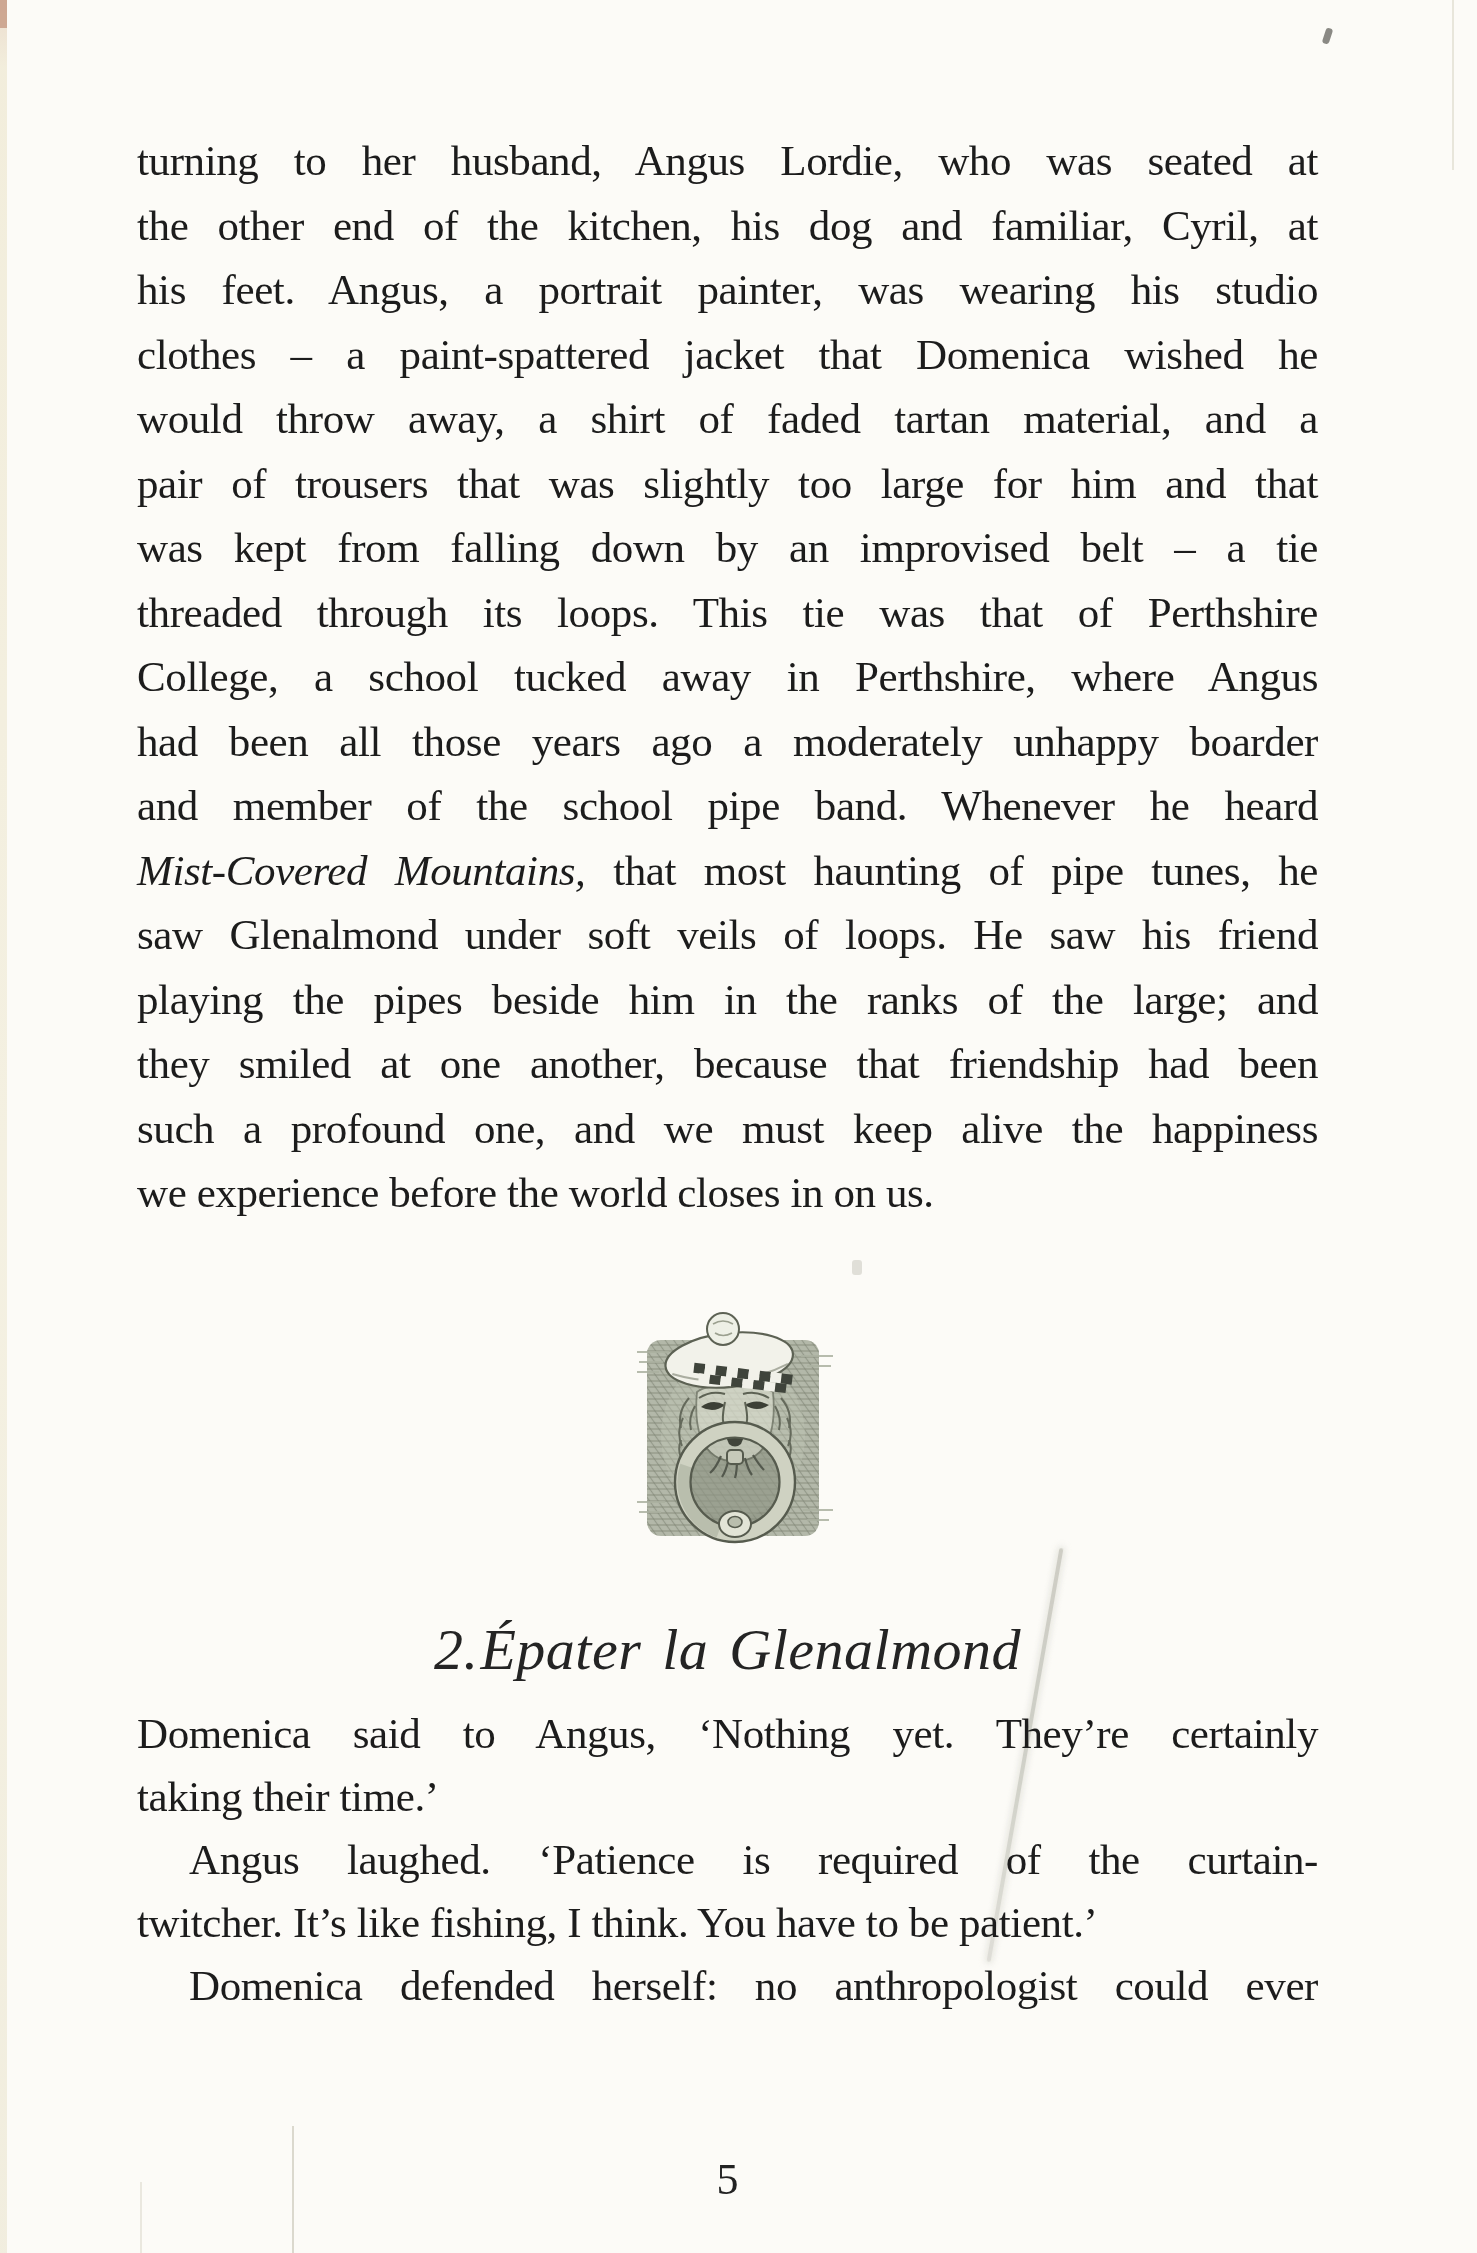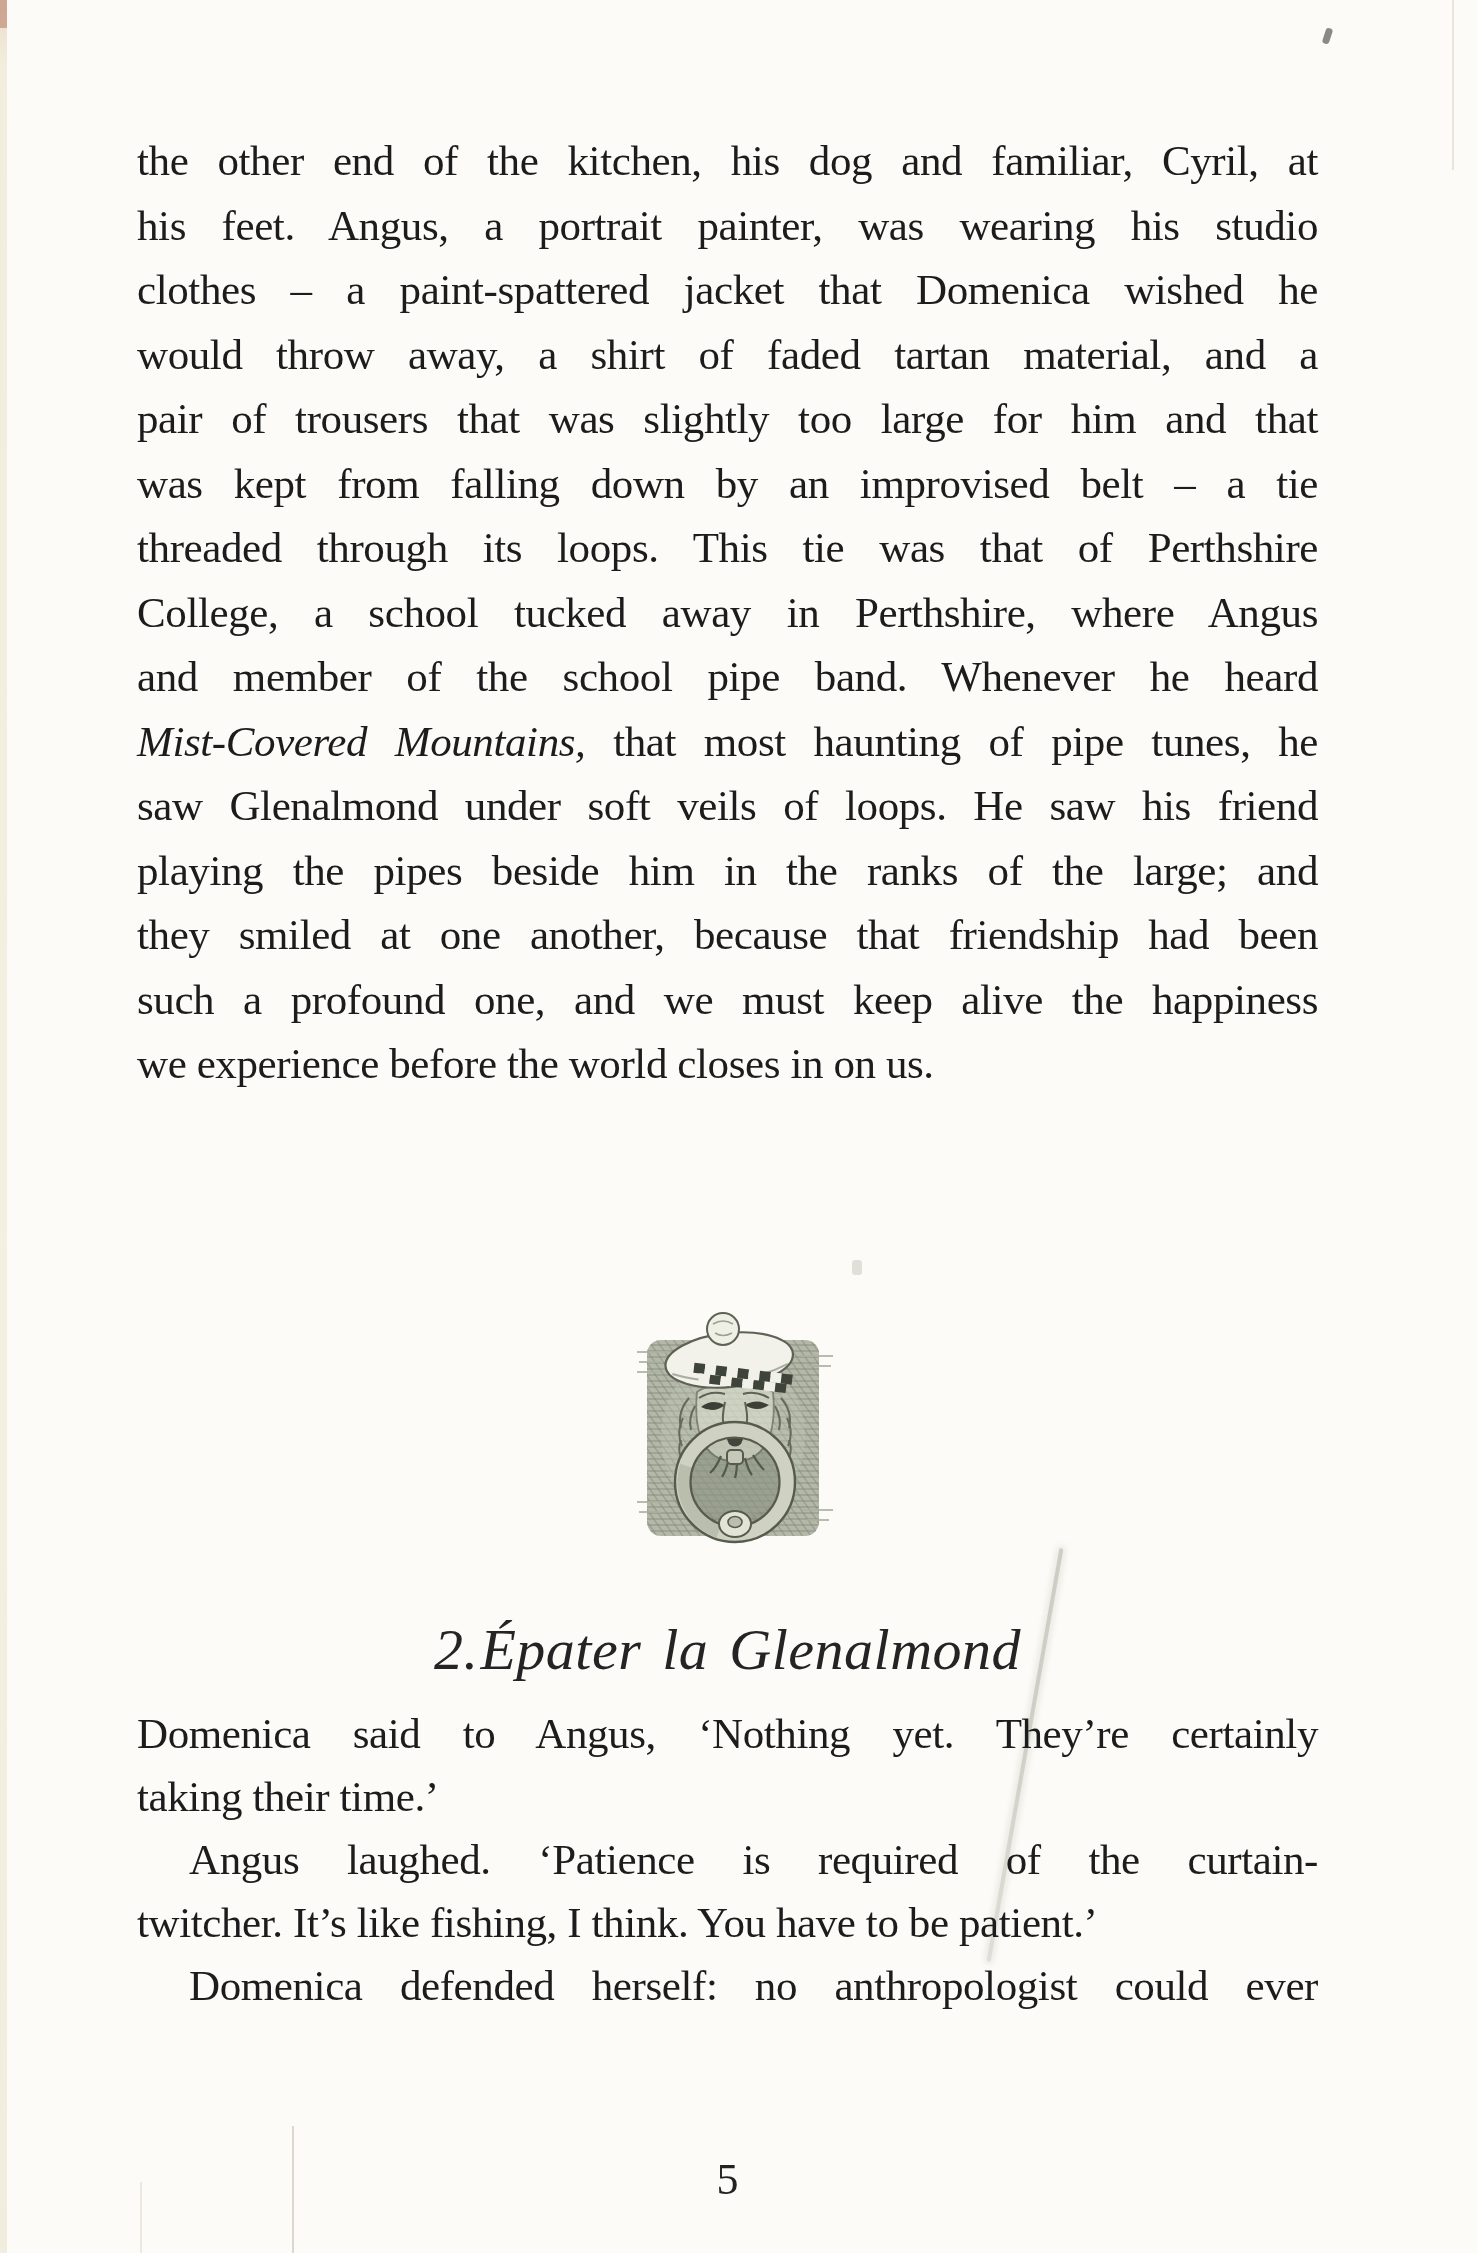--- a/index.html
+++ b/index.html
@@ -68,28 +68,30 @@
   <div class="edge-speck-red"></div>
   <div class="right-edge-line"></div>
   <div class="tick-tr"></div>
   <div class="smudge-mid"></div>
   <div class="bline-1"></div>
   <div class="bline-2"></div>
   <div class="crease"></div>
 
   <div class="textblock" style="top:129px;">
       <div>
+        <div class="line j"><span>turning to her husband, Angus Lordie, who was seated at</span></div>
         <div class="line j"><span>the other end of the kitchen, his dog and familiar, Cyril, at</span></div>
         <div class="line j"><span>his feet. Angus, a portrait painter, was wearing his studio</span></div>
         <div class="line j"><span>clothes – a paint-spattered jacket that Domenica wished he</span></div>
         <div class="line j"><span>would throw away, a shirt of faded tartan material, and a</span></div>
         <div class="line j"><span>pair of trousers that was slightly too large for him and that</span></div>
         <div class="line j"><span>was kept from falling down by an improvised belt – a tie</span></div>
         <div class="line j"><span>threaded through its loops. This tie was that of Perthshire</span></div>
         <div class="line j"><span>College, a school tucked away in Perthshire, where Angus</span></div>
+        <div class="line j"><span>had been all those years ago a moderately unhappy boarder</span></div>
         <div class="line j"><span>and member of the school pipe band. Whenever he heard</span></div>
         <div class="line j"><span class="it">Mist-Covered Mountains,</span><span> that most haunting of pipe tunes, he</span></div>
         <div class="line j"><span>saw Glenalmond under soft veils of loops. He saw his friend</span></div>
         <div class="line j"><span>playing the pipes beside him in the ranks of the large; and</span></div>
         <div class="line j"><span>they smiled at one another, because that friendship had been</span></div>
         <div class="line j"><span>such a profound one, and we must keep alive the happiness</span></div>
         <div class="line"><span>we experience before the world closes in on us.</span></div>
       </div>
     </div>
 

